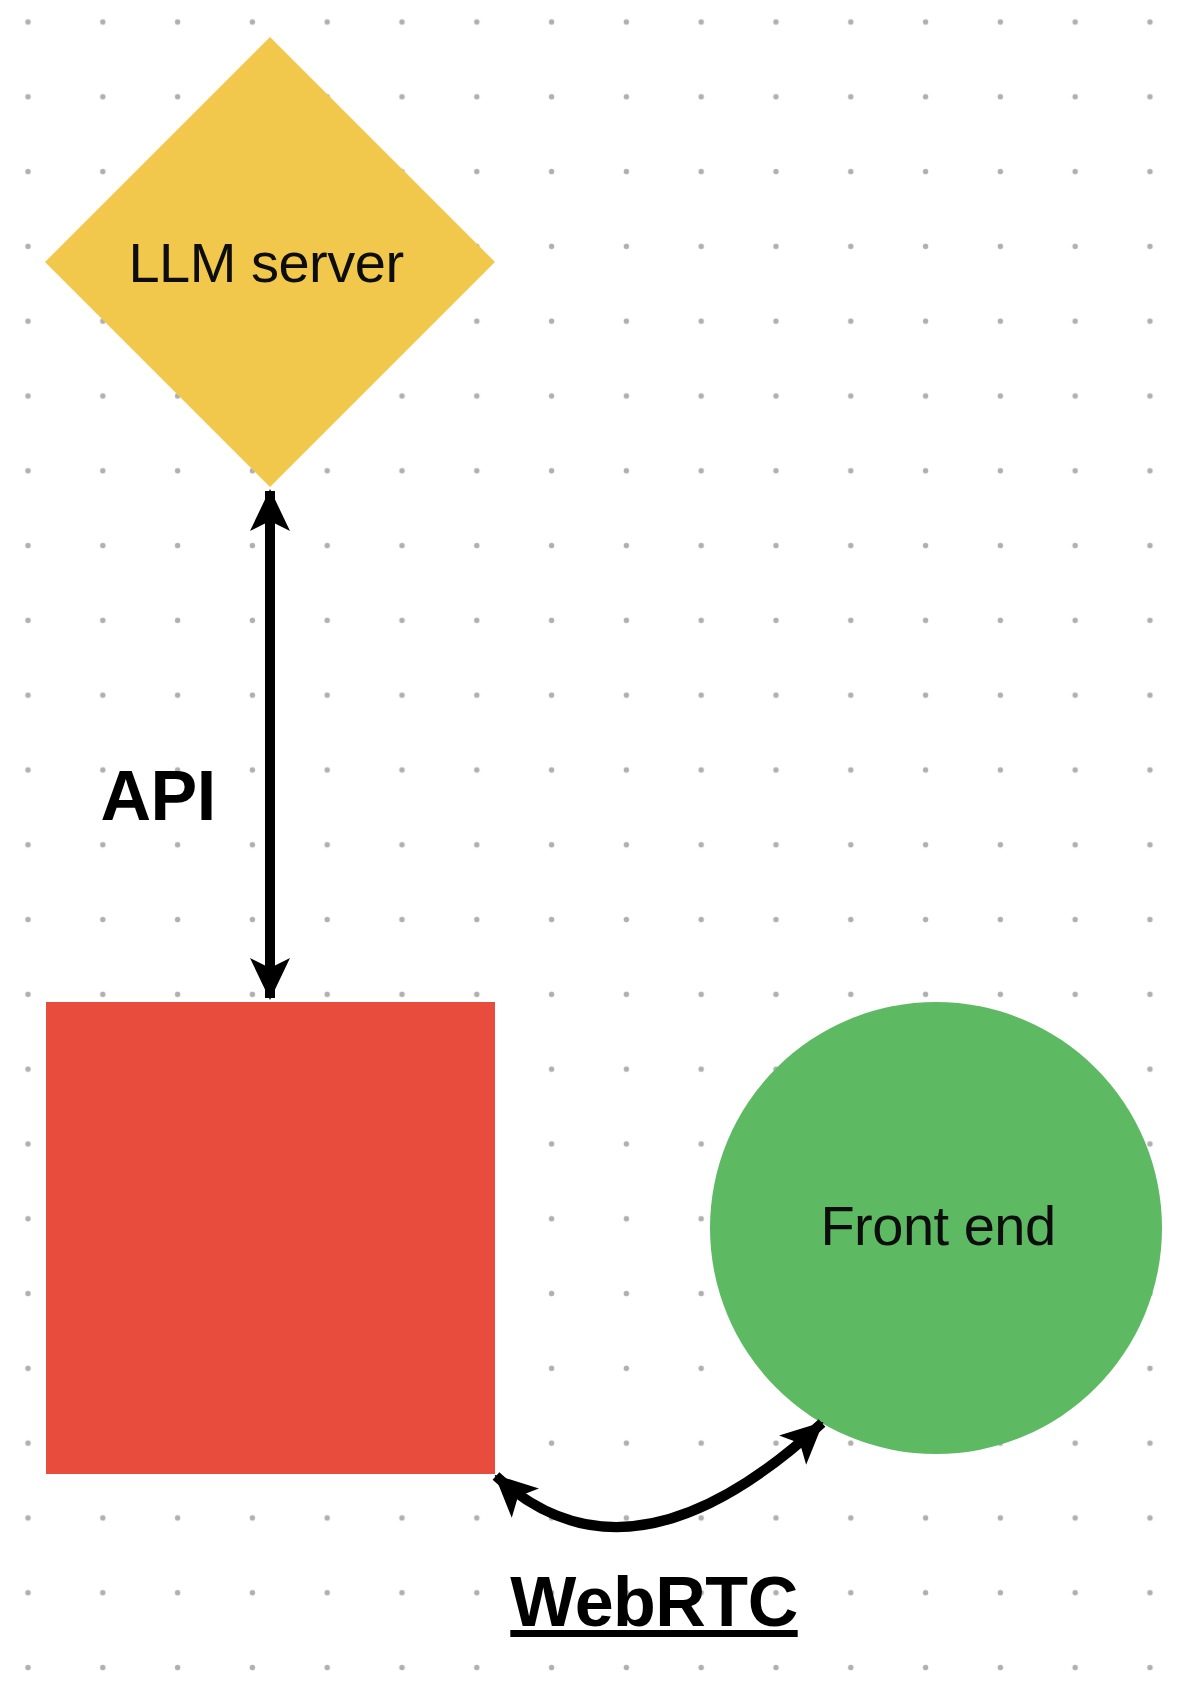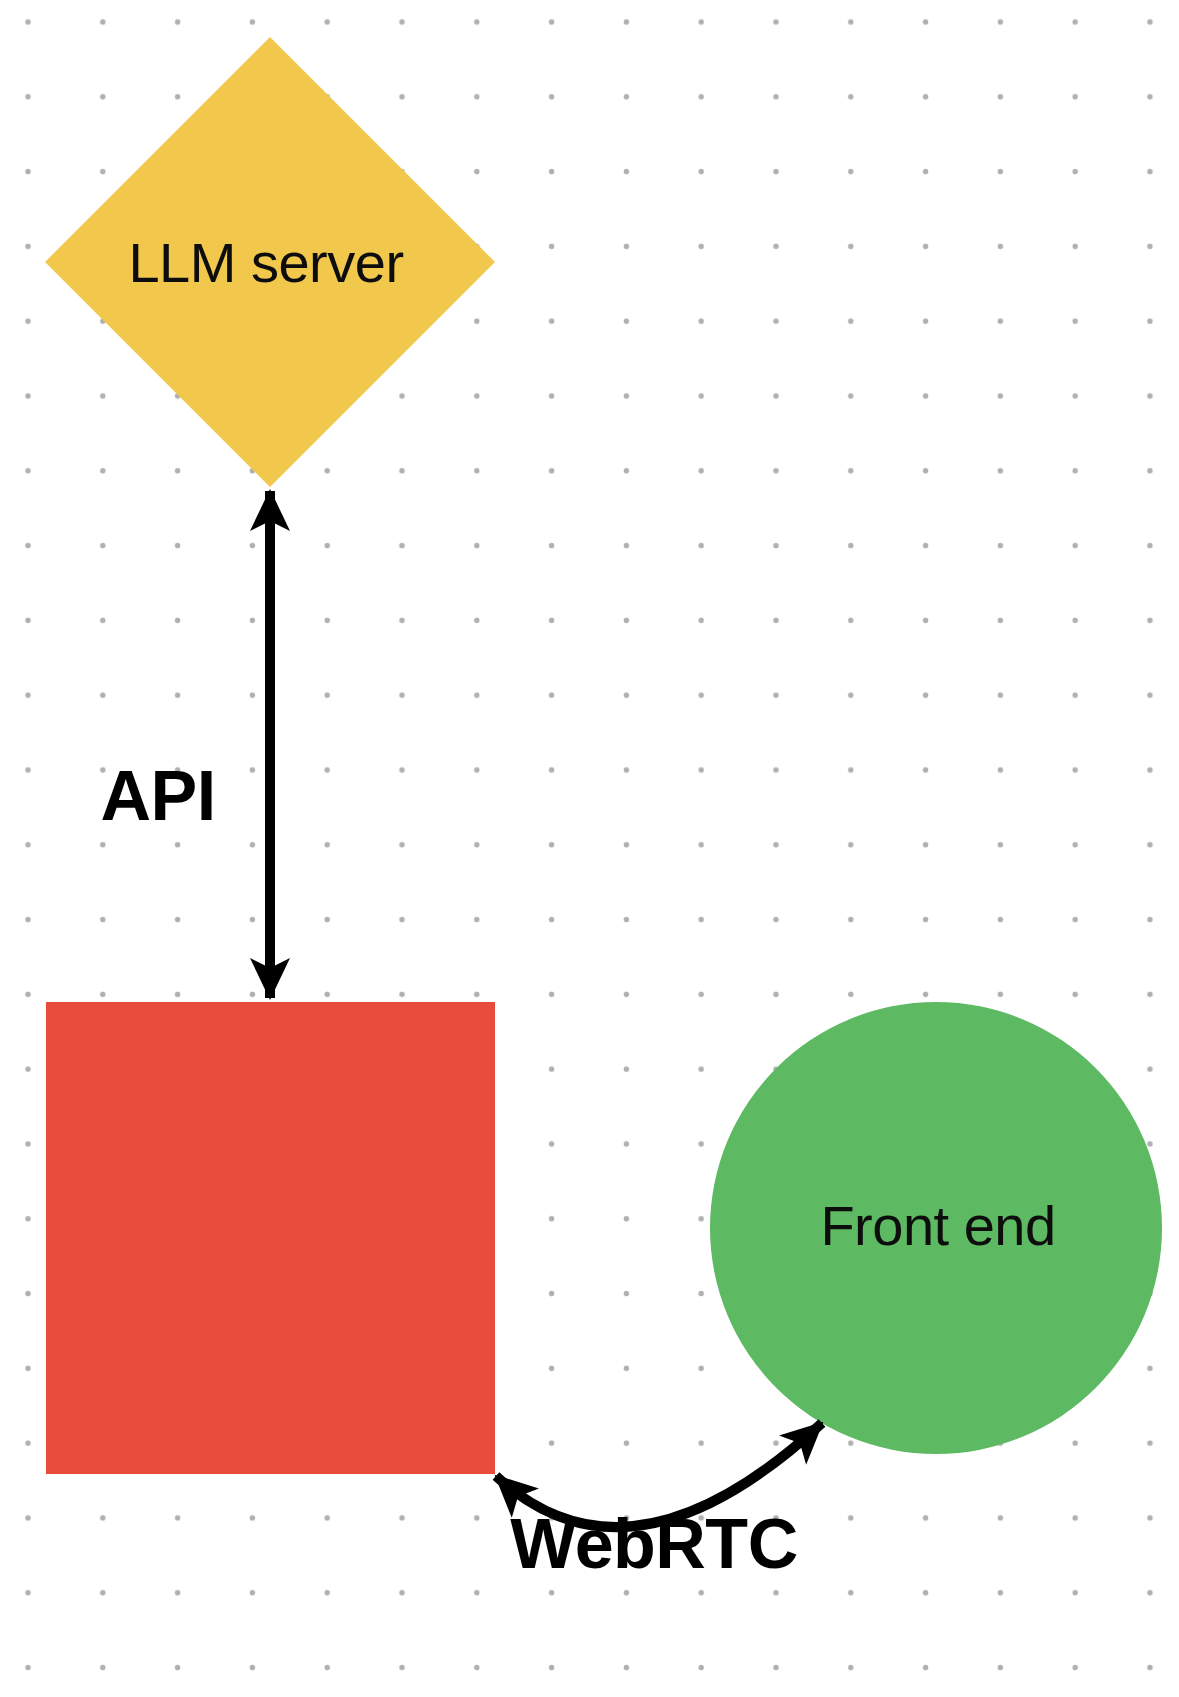--- a/index.html
+++ b/index.html
@@ -41,21 +41,21 @@
   .edge-label {
     font-size: 70px;
     font-weight: 700;
     color: #000000;
     letter-spacing: -0.5px;
   }
   .label-llm     { left: 266px; top: 263px; }
   .label-backend { left: 270px; top: 1226px; }
   .label-frontend{ left: 938px; top: 1226px; }
   .label-api     { left: 158px; top: 780px; margin-top: 16px; }
-  .label-webrtc  { left: 654px; top: 1544px; }
+  .label-webrtc  { left: 654px; top: 1602px; text-decoration: underline; }
 </style>
 </head>
 <body>
 
 <div id="canvas">
 
   <svg id="shapes" viewBox="0 0 1179 1697" xmlns="http://www.w3.org/2000/svg">
     <defs>
       <marker id="arrowhead" viewBox="0 0 42 42" refX="40" refY="21" markerWidth="42" markerHeight="42" markerUnits="userSpaceOnUse" orient="auto-start-reverse">
         <path d="M42,21 L0,1 L10,21 L0,41 Z" fill="#000000"></path>

